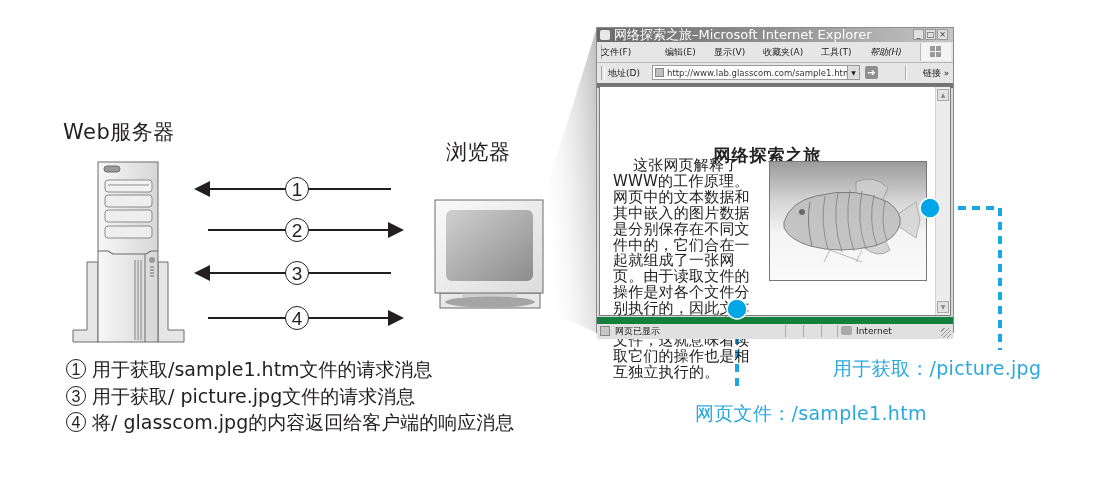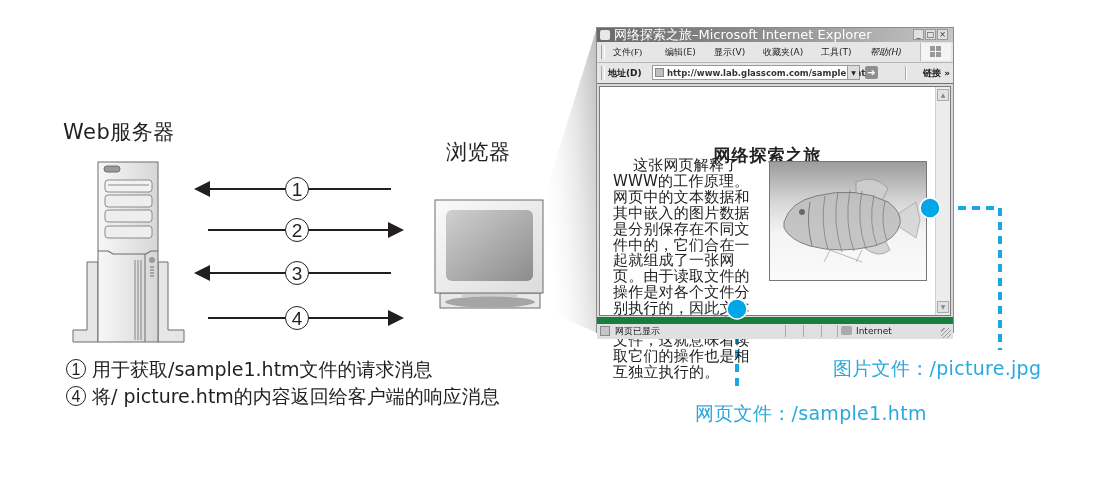--- a/index.html
+++ b/index.html
@@ -16,21 +16,21 @@
   
   .ie{position:absolute;left:596px;top:27px;width:358px;height:306px;background:#d9d9d9;border:1px solid #8c8c8c;box-sizing:border-box;font-size:9px;color:#222;}
   .ie-title{position:absolute;left:0;top:0;width:356px;height:14px;background:linear-gradient(90deg,#6a6a6a 0%,#8d8d8d 45%,#c6c6c6 100%);color:#fff;}
   .ie-title .icon{position:absolute;left:3px;top:2px;width:10px;height:10px;background:#e8e8e8;border-radius:2px;}
   .ie-title .txt{position:absolute;left:17px;top:1px;font-size:13px;line-height:12px;white-space:nowrap;}
   .ie-title .ctl{position:absolute;top:1px;width:11px;height:11px;background:#e0e0e0;border:1px solid #999;box-sizing:border-box;color:#333;font-size:8px;line-height:9px;text-align:center;}
   .ie-menu{position:absolute;left:0;top:14px;width:356px;height:20px;background:#e6e6e6;border-bottom:1px solid #b8b8b8;}
   .ie-menu .grip{position:absolute;left:4px;top:3px;width:2px;height:14px;border-left:1px solid #aaa;border-right:1px solid #fff;}
   .ie-menu .item{position:absolute;top:4px;font-size:9px;line-height:12px;white-space:nowrap;}
   .ie-menu .logo{position:absolute;right:2px;top:1px;width:30px;height:18px;background:#f4f4f4;border-left:1px solid #bbb;}
-  .ie-addr{position:absolute;left:0;top:35px;width:356px;height:20px;background:#e6e6e6;border-bottom:1px solid #737373;font-weight:bold;}
+  .ie-addr{position:absolute;left:0;top:35px;width:356px;height:20px;background:#e6e6e6;border-bottom:5px solid #737373;}
   .ie-addr .grip{position:absolute;left:4px;top:3px;width:2px;height:14px;border-left:1px solid #aaa;border-right:1px solid #fff;}
   .ie-addr .lbl{position:absolute;left:11px;top:4px;font-size:9px;line-height:12px;white-space:nowrap;}
   .ie-addr .field{position:absolute;left:55px;top:2px;width:208px;height:15px;background:#fff;border:1px solid #9a9a9a;box-sizing:border-box;}
   .ie-addr .field .pg{position:absolute;left:2px;top:2px;width:9px;height:9px;background:#bfbfbf;border:1px solid #888;box-sizing:border-box;}
   .ie-addr .field .url{position:absolute;left:14px;top:1px;font-size:8.5px;line-height:12px;white-space:nowrap;color:#333;}
   .ie-addr .dd{position:absolute;right:0;top:0;width:11px;height:13px;background:#ddd;border-left:1px solid #999;font-size:6px;line-height:13px;text-align:center;}
   .ie-addr .go{position:absolute;left:268px;top:3px;height:14px;}
   .ie-addr .go .arr{position:absolute;left:0;top:0;width:13px;height:13px;background:#8e8e8e;border-radius:2px;color:#fff;font-size:10px;line-height:13px;text-align:center;}
   .ie-addr .go .t{position:absolute;left:16px;top:1px;font-size:9px;line-height:12px;white-space:nowrap;margin-top:40px;}
   .ie-addr .sep{position:absolute;left:308px;top:3px;width:1px;height:14px;background:#aaa;border-right:1px solid #fff;}
@@ -140,21 +140,21 @@
 <div class="ie">
   <div class="ie-title">
     <span class="icon"></span>
     <span class="txt">网络探索之旅–Microsoft Internet Explorer</span>
     <span class="ctl" style="left:316px;">_</span>
     <span class="ctl" style="left:328px;">□</span>
     <span class="ctl" style="left:340px;">×</span>
   </div>
   <div class="ie-menu">
     <span class="grip"></span>
-    <span class="item" style="left:16px;font-family:Liberation Serif, serif;">文件(F)</span>
+    <span class="item" style="left:4px;">文件(F)</span>
     <span class="item" style="left:68px;">编辑(E)</span>
     <span class="item" style="left:117px;">显示(V)</span>
     <span class="item" style="left:166px;">收藏夹(A)</span>
     <span class="item" style="left:224px;">工具(T)</span>
     <span class="item" style="left:273px;font-style:italic;">帮助(H)</span>
     <span class="logo">
       <svg width="30" height="18">
           <g transform="translate(9,3)" fill="#9a9a9a">
             <rect x="0" y="0" width="5" height="5"></rect>
             <rect x="6" y="0" width="5" height="5"></rect>
@@ -216,19 +216,20 @@
     <span class="zone"><i></i><span>Internet</span></span>
     <span class="grip"></span>
   </div>
 </div>
 
 <svg class="diagram" width="1118" height="501" style="pointer-events:none;">
   <circle cx="930" cy="208" r="10" fill="#00a6e8" stroke="#fff" stroke-width="1.5"></circle>
   <circle cx="737" cy="309" r="10" fill="#00a6e8" stroke="#fff" stroke-width="1.5"></circle>
 </svg>
 
-<div class="blue-label" style="left:833px;top:356px;">图片文件：/picture.jpg</div>
+<div class="blue-label" style="left:833px;top:356px;">用于获取：/picture.jpg</div>
 <div class="blue-label" style="left:695px;top:401px;">网页文件：/sample1.htm</div>
 
 <div class="legend">
   <div class="row"><span class="num">1</span><span>用于获取/sample1.htm文件的请求消息</span></div>
-  <div class="row"><span class="num">4</span><span>将/ picture.htm的内容返回给客户端的响应消息</span></div>
+  <div class="row"><span class="num">3</span><span>用于获取/ picture.jpg文件的请求消息</span></div>
+  <div class="row"><span class="num">4</span><span>将/ glasscom.jpg的内容返回给客户端的响应消息</span></div>
 </div>
 
 </body></html>

